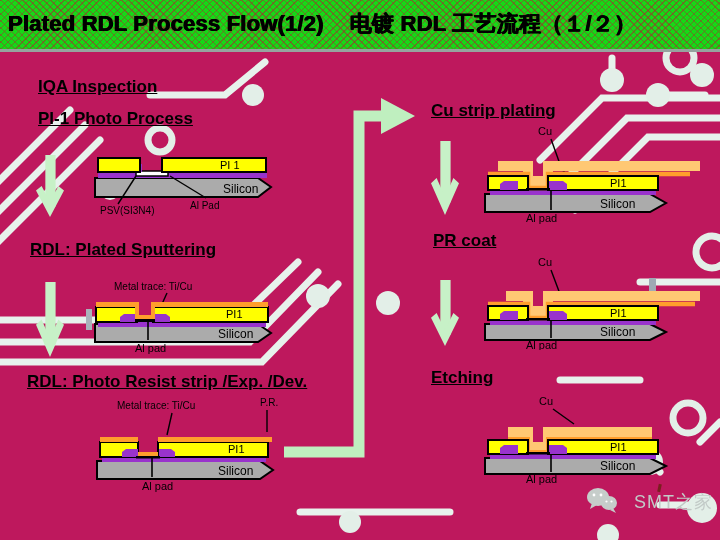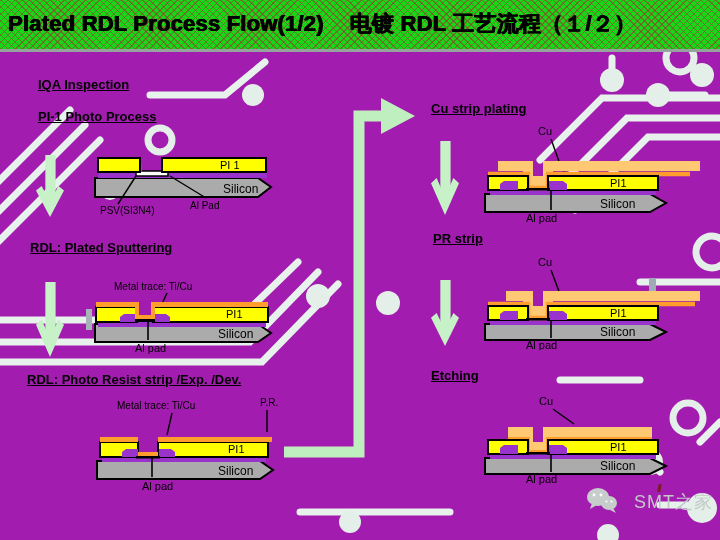--- a/index.html
+++ b/index.html
@@ -1,35 +1,35 @@
 <!DOCTYPE html>
 <html><head>
 <meta charset="utf-8">
 <style>
   html,body{margin:0;padding:0;}
   body{width:720px;height:540px;overflow:hidden;background:#fff;
        font-family:"Liberation Sans",sans-serif;-webkit-font-smoothing:antialiased;}
-  .slide{position:relative;width:720px;height:540px;background:#a21caf;}
+  .slide{position:relative;width:720px;height:540px;background:#be185d;}
 
   
   .header{position:absolute;left:0;top:0;width:720px;height:52px;
     background-color:#16D816;
     background-image:
       repeating-linear-gradient(45deg, rgba(160,48,48,.55) 0 1px, transparent 1px 5px),
       repeating-linear-gradient(135deg, rgba(160,48,48,.55) 0 1px, transparent 1px 5px);
     border-bottom:3px solid #96A39F; box-sizing:border-box;}
   .header .title{position:absolute;left:8px;top:9px;font-size:22px;font-weight:900;color:#000;
     white-space:nowrap;text-shadow:.6px 0 0 #000,-.4px 0 0 #000;letter-spacing:.2px;}
   .title .zh{margin-left:26px;}
 
   
   .bgpattern{position:absolute;left:0;top:52px;width:720px;height:488px;}
 
   
-  .h{position:absolute;font-size:13px;font-weight:bold;color:#000;
+  .h{position:absolute;font-size:17px;font-weight:bold;color:#000;
      text-decoration:underline;white-space:nowrap;}
   .h-iqa{left:38px;top:77px;}
   .h-pi1{left:38px;top:109px;}
   .h-sput{left:30px;top:240px;}
   .h-prcoat{left:27px;top:372px;}
   .h-cuplate{left:431px;top:101px;}
   .h-prstrip{left:433px;top:231px;}
   .h-etch{left:431px;top:368px;}
 
   
@@ -111,21 +111,21 @@
     <div class="title">
       <span>Plated RDL Process Flow(1/2)</span><span class="zh">电镀 RDL 工艺流程（１/２）</span>
     </div>
   </div>
 
   <div class="h h-iqa">IQA Inspection</div>
   <div class="h h-pi1">PI-1 Photo Process</div>
   <div class="h h-sput">RDL: Plated Sputtering</div>
   <div class="h h-prcoat">RDL: Photo Resist strip /Exp. /Dev.</div>
   <div class="h h-cuplate">Cu strip plating</div>
-  <div class="h h-prstrip">PR strip</div>
+  <div class="h h-prstrip">PR coat</div>
   <div class="h h-etch">Etching</div>
 
   <svg class="arrow a-l1" width="28" height="62" viewBox="0 0 30 70" preserveAspectRatio="none">
     <g fill="#C7F1C7">
         <rect x="10" y="0" width="11" height="58"></rect>
         <polygon points="0,40 15,70 30,40 24,35 15,53 6,35"></polygon>
       </g>
   </svg>
   <svg class="arrow a-l2" width="28" height="75" viewBox="0 0 30 70" preserveAspectRatio="none">
     <g fill="#C7F1C7">

